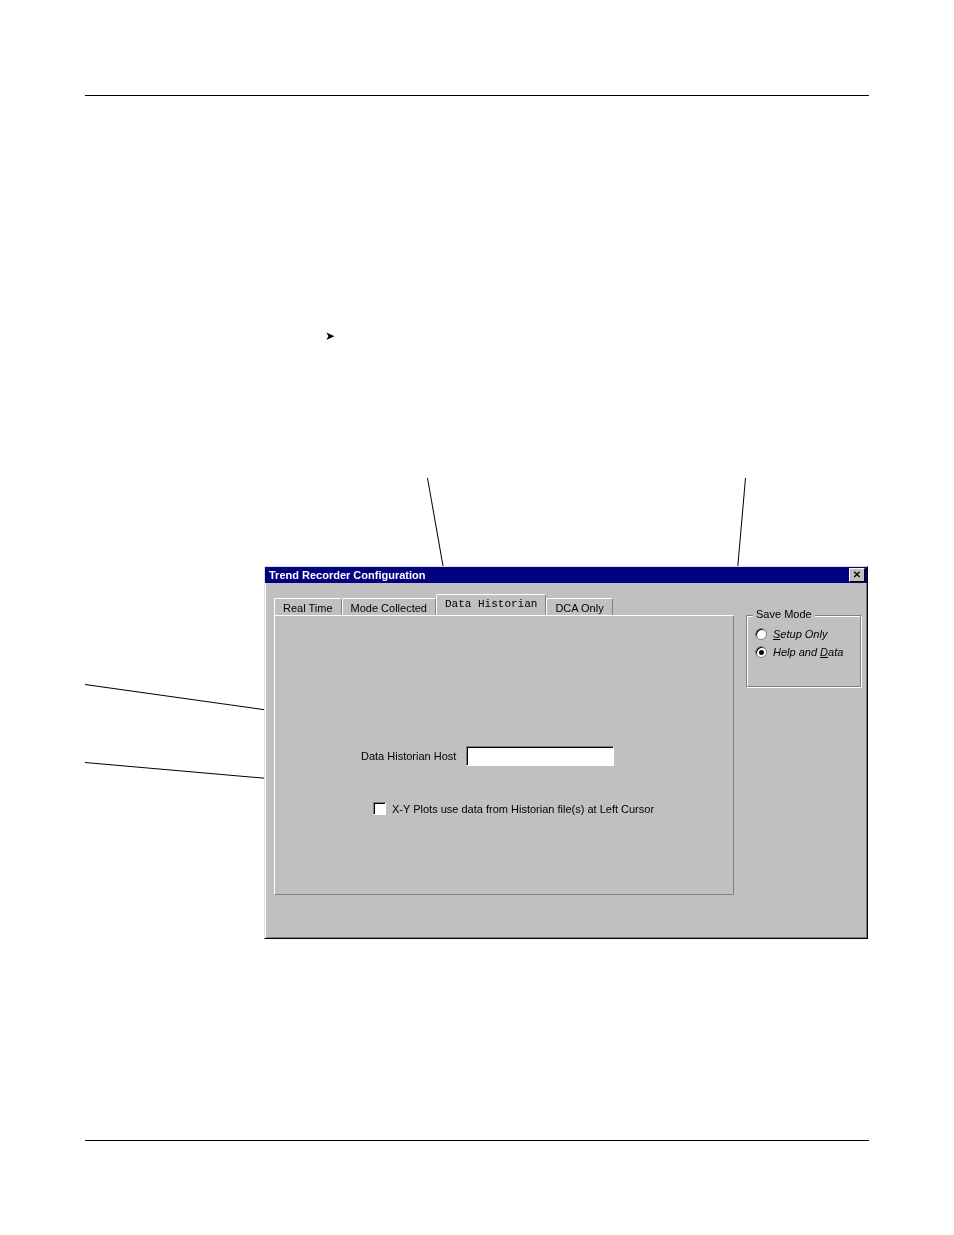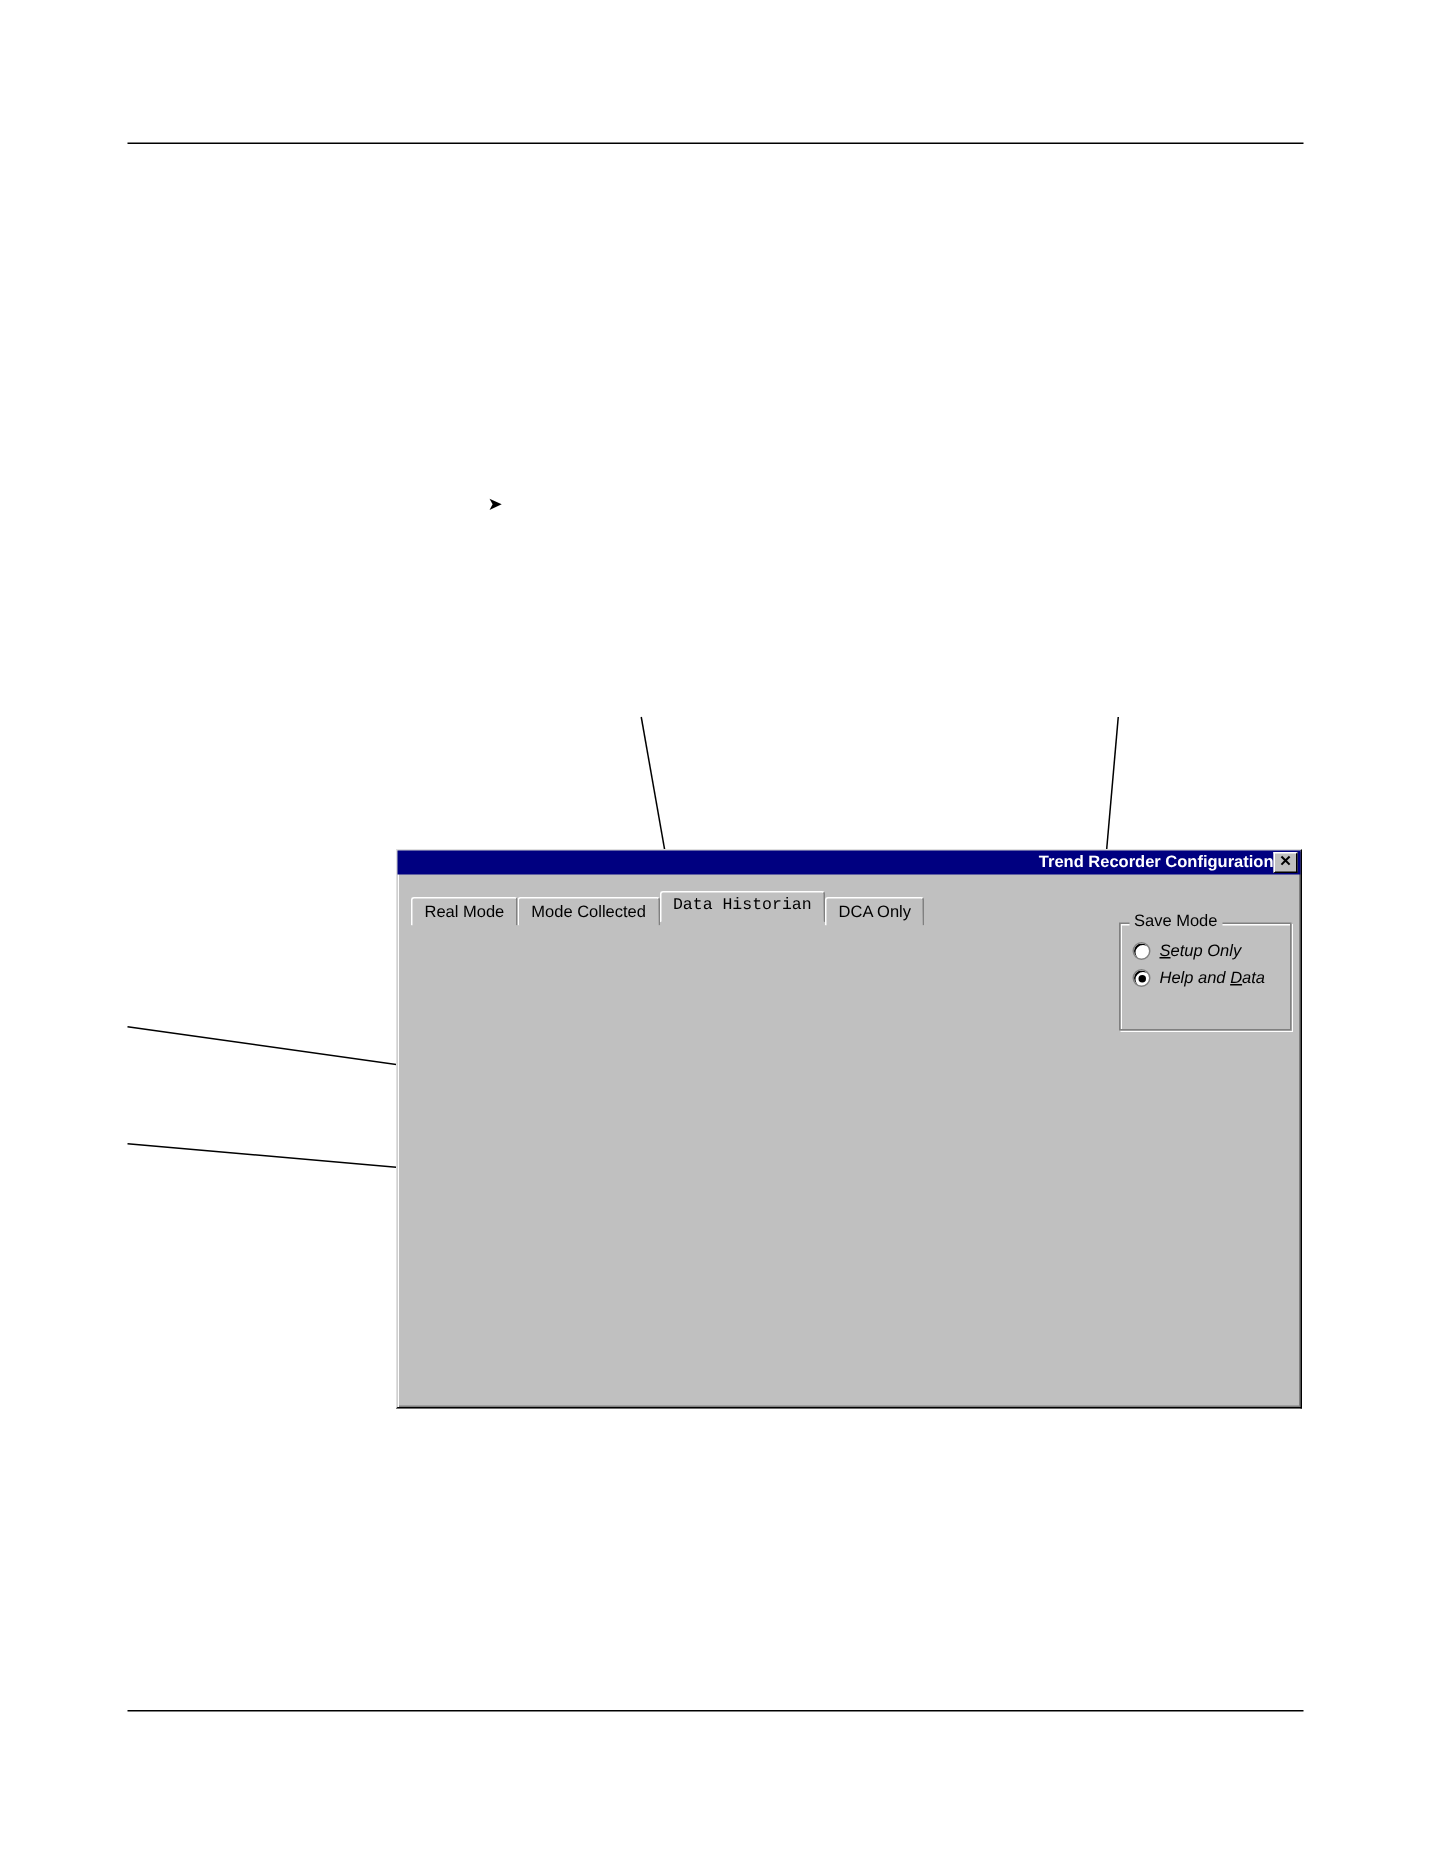--- a/index.html
+++ b/index.html
@@ -35,21 +35,21 @@
     border-left-color: #dfdfdf;
     box-shadow: inset 1px 1px 0 #ffffff, inset -1px -1px 0 #808080;
   }
 
   .titlebar {
     height: 16px;
     background: #000080;
     color: #ffffff;
     display: flex;
     align-items: center;
-    justify-content: flex-end;
+    justify-content: space-between;
     padding: 0 2px 0 4px;
     font-weight: bold;
     font-size: 11px;
   }
   .titlebar .title { white-space: nowrap; }
   .close-btn {
     width: 16px; height: 14px;
     background: #c0c0c0;
     border: 1px solid #000;
     border-top-color: #fff; border-left-color: #fff;
@@ -212,26 +212,39 @@
   <div class="titlebar">
     <span class="title">Trend Recorder Configuration</span>
     <div class="close-btn">
       <span>✕</span>
     </div>
   </div>
 
   <div class="dialog-body">
 
     <div class="tabstrip">
-      <div class="tab">Real Mode</div>
+      <div class="tab">Real Time</div>
       <div class="tab">Mode Collected</div>
       <div class="tab active">Data Historian</div>
       <div class="tab">DCA Only</div>
     </div>
 
+    <div class="tab-panel">
+
+      <div class="field-row" style="left:86px; top:130px;">
+        <span class="field-label">Data Historian Host</span>
+        <input type="text" class="text-input" value="" style="">
+      </div>
+
+      <div class="checkbox-row" style="left:98px; top:186px;">
+        <span class="cb"></span>
+        <span>X-Y Plots use data from Historian file(s) at Left Cursor</span>
+      </div>
+
+    </div>
 
     <div class="groupbox">
       <span class="legend">Save Mode</span>
       <div style="height:6px;"></div>
       <div class="radio-row">
         <span class="radio"></span>
         <span><span class="accel">S</span><span>etup Only</span></span>
       </div>
       <div class="radio-row">
         <span class="radio checked"></span>

